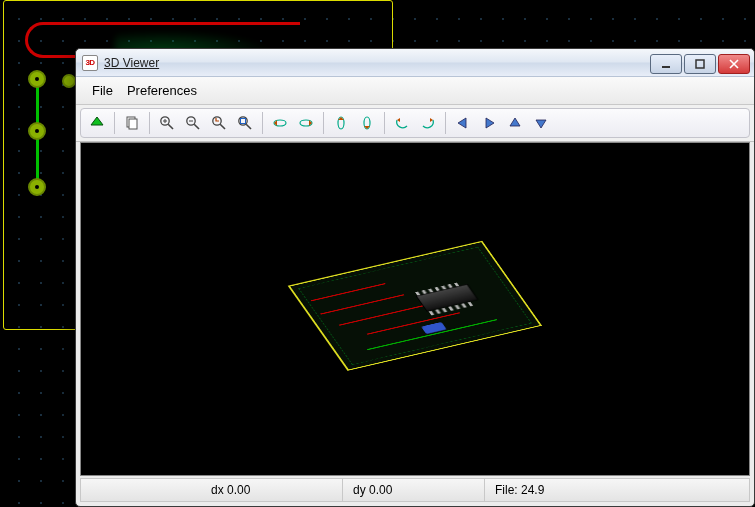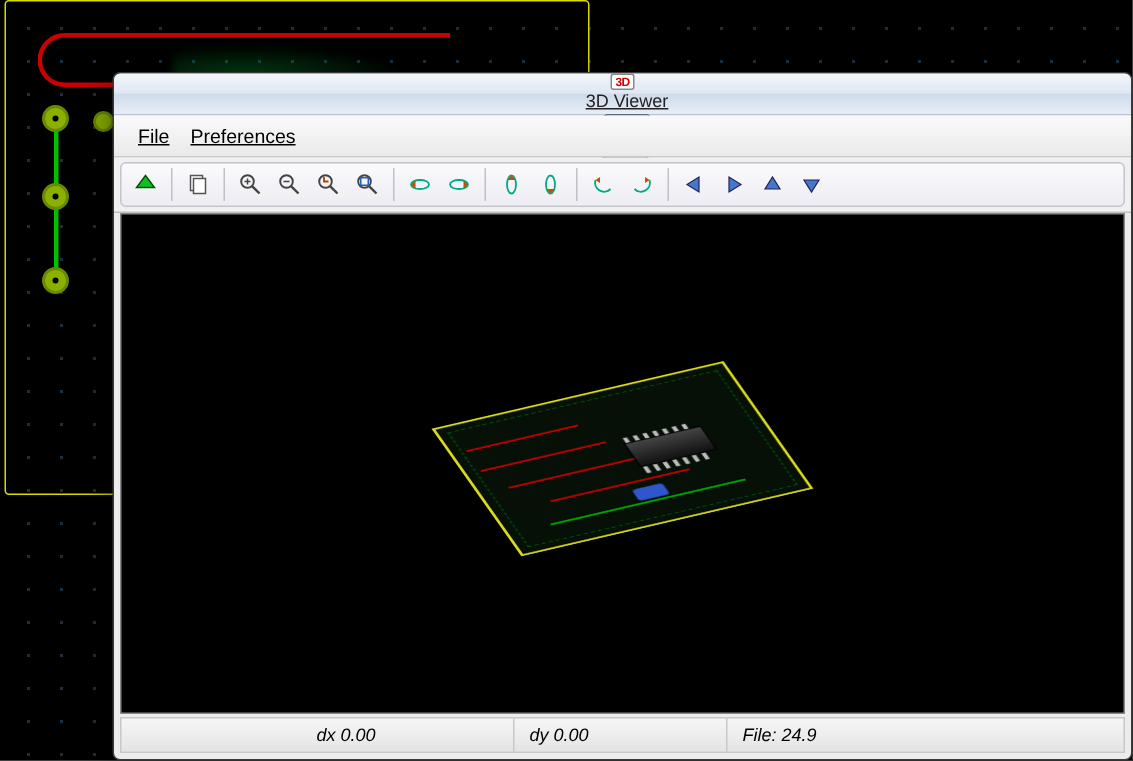--- a/index.html
+++ b/index.html
@@ -52,21 +52,20 @@
   display: flex; flex-direction: column;
 }
 
 
 .titlebar {
   height: 28px; display: flex; align-items: center;
   background: linear-gradient(#f4f7fb, #dfe7f2 48%, #cfdaea 52%, #e8eef8);
   border-bottom: 1px solid #b8c4d6;
   border-radius: 5px 5px 0 0;
   padding-left: 6px;
-  flex-direction: column;
 }
 .app-icon {
   width: 16px; height: 16px; margin-right: 6px;
   background: #fff; border: 1px solid #888; border-radius:2px;
   display:flex; align-items:center; justify-content:center;
   font-size:8px; font-weight:bold; color:#c00; letter-spacing:-0.5px;
 }
 .title-text { font-size: 12px; color: #222; text-decoration: underline; }
 .title-spacer { flex: 1; }
 .win-btn {
@@ -80,21 +79,21 @@
 .win-btn.close { background: linear-gradient(#f08a8a, #d43a3a); color:#fff; border-color:#a02020; margin-right:4px; }
 .win-btn svg { width:10px; height:10px; }
 
 
 .menubar {
   display:flex; gap: 2px; padding: 4px 6px 4px 10px;
   background: linear-gradient(#fafafa, #eaeaea);
   border-bottom: 1px solid #c8c8c8;
   font-size: 13px;
 }
-.menubar .item { padding: 2px 6px; text-decoration: underline; }
+.menubar .item { padding: 2px 6px; }
 
 
 .toolbar-wrap {
   padding: 3px 4px;
   background: #f0f0f0;
   border-bottom: 1px solid #c0c0c0;
 }
 .toolbar {
   display:flex; align-items:center; gap:2px;
   padding: 2px 4px;
@@ -171,21 +170,20 @@
 }
 
 
 .statusbar {
   display:flex; height: 24px; align-items:flex-end;
   background: linear-gradient(#f6f6f6, #e4e4e4);
   border-top: 1px solid #bfbfbf;
   font-size: 12px;
   margin: 2px 4px 4px 4px;
   border: 1px solid #c8c8c8;
-  font-style: italic;
 }
 .status-cell {
   padding: 0 10px; height:100%; display:flex; align-items:center;
   border-right: 1px solid #c8c8c8;
 }
 .status-cell.wide { width: 142px; }
 .status-cell.view { border-right: none; }
 .status-spacer { width: 120px; }
 </style>
 </head>

